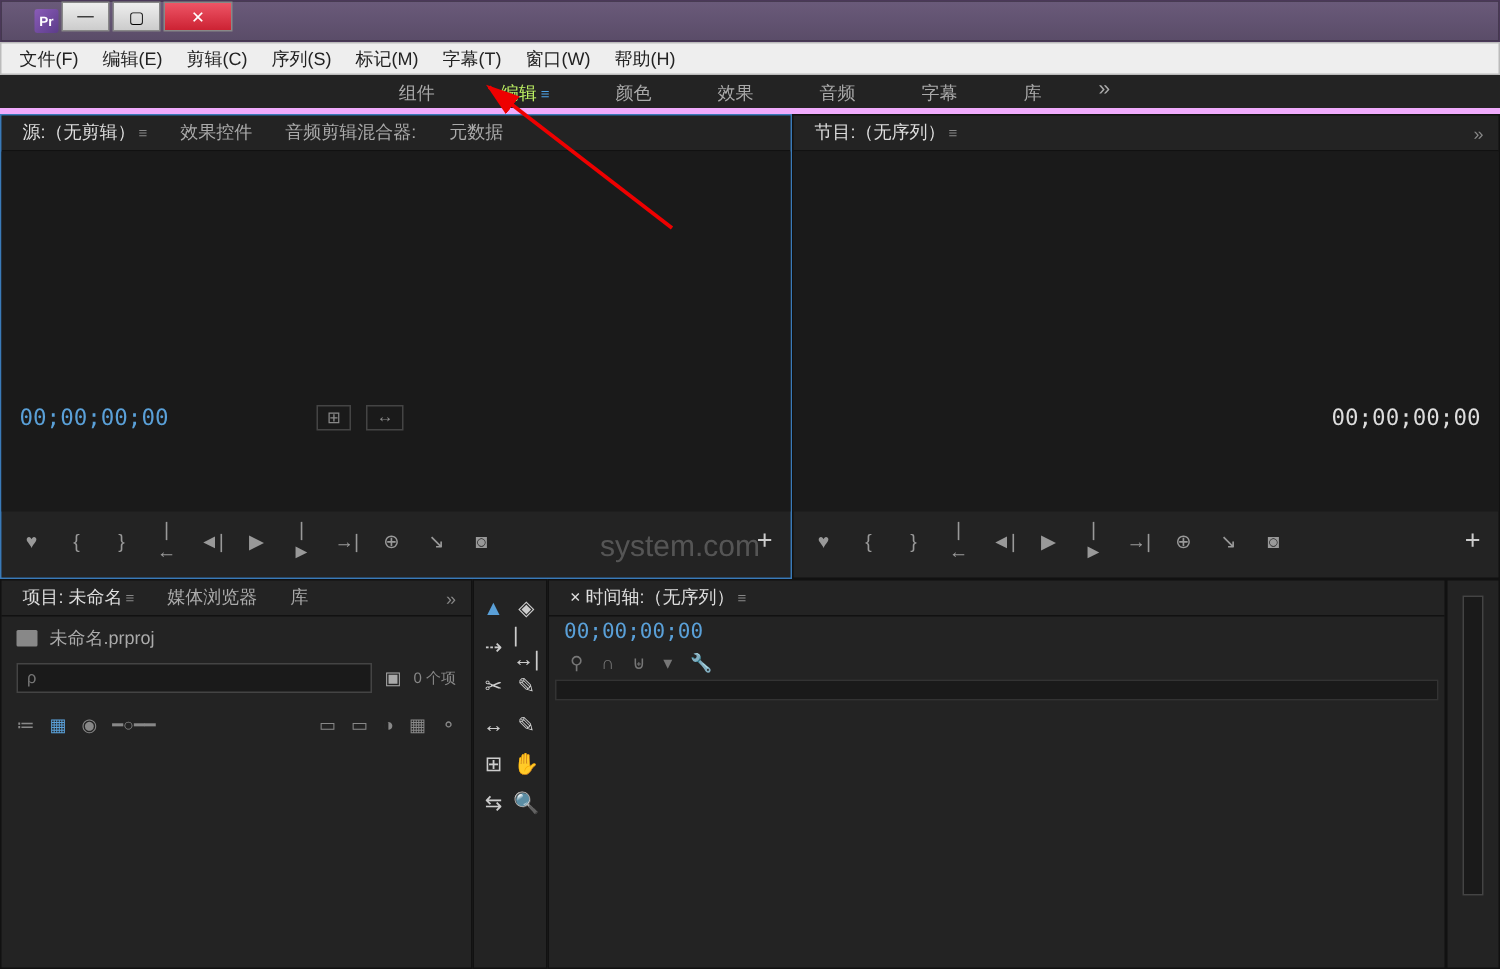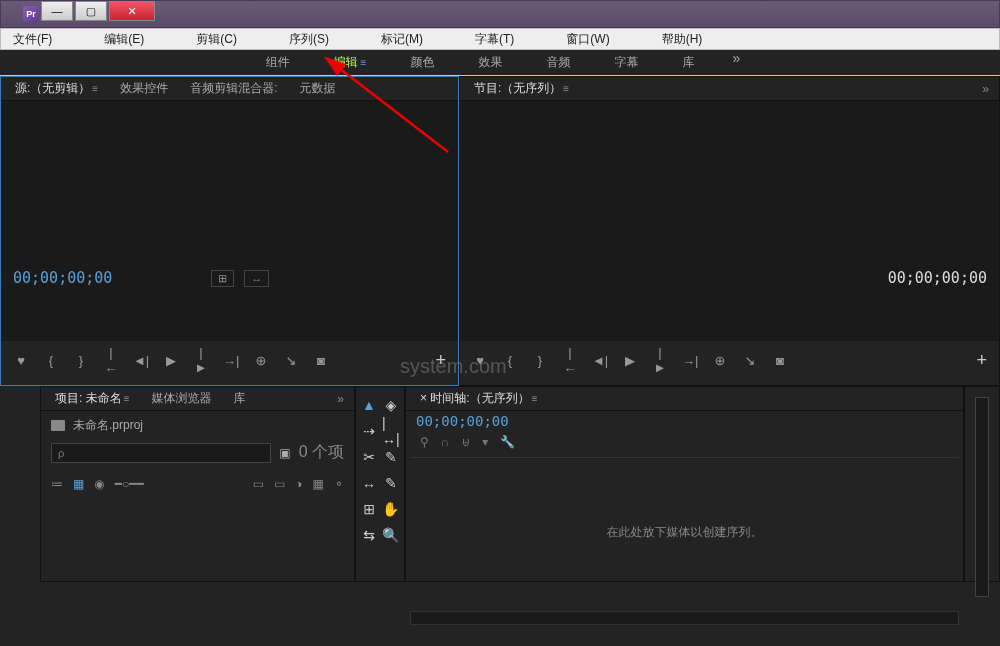--- a/index.html
+++ b/index.html
@@ -7,45 +7,45 @@
     
     
     .titlebar { height: 28px; background: linear-gradient(#6a5a7a, #5a4c68); display: flex; align-items: center; padding-left: 22px; border: 1px solid #4a3858; }
     .app-icon { width: 16px; height: 16px; background: linear-gradient(135deg, #8a5cb8, #5c3c8a); border-radius: 2px; display: flex; align-items: center; justify-content: center; font-size: 9px; color: #fff; font-weight: bold; }
     .title-text { color: #fff; font-size: 12px; margin-left: 6px; flex: 1; }
     .win-btns { display: flex; height: 100%; }
     .win-btn { width: 32px; height: 20px; display: flex; align-items: center; justify-content: center; border: 1px solid #888; margin-left: 2px; background: linear-gradient(#eee, #ccc); font-size: 11px; cursor: pointer; }
     .win-btn.close { background: linear-gradient(#e56, #c23); color: #fff; width: 46px; }
     
     
-    .menubar { height: 22px; background: #eee; display: flex; align-items: center; padding: 0 4px; border: 1px solid #bbb; font-size: 12px; gap: 36px; }
+    .menubar { height: 22px; background: #eee; display: flex; align-items: center; padding: 0 4px; border: 1px solid #bbb; font-size: 12px; }
     .menu-item { padding: 2px 8px; cursor: pointer; color: #222; }
     
     
-    .workspace-bar { height: 26px; background: #232323; display: flex; align-items: flex-start; justify-content: center; gap: 32px; font-size: 12px; color: #aaa; border-bottom: 1px solid #f0abfc; }
+    .workspace-bar { height: 26px; background: #232323; display: flex; align-items: flex-start; justify-content: center; gap: 32px; font-size: 12px; color: #aaa; border-bottom: 4px solid #f0abfc; }
     .ws-tab { cursor: pointer; padding: 4px 6px; }
     .ws-tab.active { color: #bef264; }
     .ws-tab.active::after { content: " ≡"; color: #4ea3e6; font-size: 10px; }
     .ws-more { color: #aaa; cursor: pointer; font-size: 14px; }
     
     
     .main { display: flex; flex-direction: column; height: 570px; }
     .upper { display: flex; height: 310px; }
-    .lower { display: flex; height: 196px; margin-left: 40px; }
+    .lower { display: flex; height: 260px; }
     
     
     .panel { background: #232323; border: 1px solid #111; position: relative; }
     .panel.selected { outline: 1px solid #3a7ab8; outline-offset: -1px; }
     .panel-tabs { height: 24px; display: flex; align-items: center; gap: 14px; padding: 0 10px; font-size: 12px; color: #aaa; border-bottom: 1px solid #111; }
     .panel-tab { cursor: pointer; padding: 2px 4px; }
     .panel-tab.active { color: #ddd; }
     .tab-menu { font-size: 10px; color: #888; margin-left: 2px; }
     .chevron { margin-left: auto; color: #888; font-size: 12px; cursor: pointer; }
     
-    .source-panel { width: 459px; }
+    .source-panel { width: 528px; }
     .program-panel { flex: 1; }
     .project-panel { width: 315px; }
     .tools-panel { width: 50px; }
     .timeline-panel { flex: 1; }
     .audio-panel { width: 36px; }
     
     .monitor-body { height: 240px; background: #1a1a1a; position: relative; }
     .timecode { position: absolute; bottom: 54px; left: 12px; color: #5aa0d8; font-size: 15px; font-family: monospace; }
     .timecode.right { left: auto; right: 12px; color: #ddd; }
     .fit-controls { position: absolute; bottom: 54px; left: 210px; display: flex; gap: 10px; color: #888; font-size: 11px; }
@@ -54,21 +54,21 @@
     .transport { height: 38px; display: flex; align-items: center; justify-content: center; gap: 14px; padding: 0 12px; color: #999; font-size: 13px; }
     .transport .tbtn { cursor: pointer; width: 16px; text-align: center; }
     .transport .plus { margin-left: auto; font-size: 18px; color: #ccc; cursor: pointer; }
     
     
     .project-body { padding: 6px 10px; font-size: 12px; color: #aaa; }
     .proj-row { display: flex; align-items: center; gap: 8px; margin-bottom: 8px; }
     .folder-icon { width: 14px; height: 11px; background: #888; border-radius: 1px; }
     .search-row { display: flex; align-items: center; gap: 8px; margin-bottom: 10px; }
     .search-input { flex: 1; background: #1a1a1a; border: 1px solid #444; color: #aaa; padding: 2px 6px; font-size: 11px; height: 20px; }
-    .item-count { color: #888; font-size: 16px; }
+    .item-count { color: #888; font-size: 10px; }
     .drop-zone { height: 110px; border: 1px solid #333; display: flex; align-items: center; justify-content: center; color: #888; font-size: 12px; margin-bottom: 8px; }
     .proj-footer { display: flex; align-items: center; gap: 10px; color: #888; font-size: 12px; padding: 4px 0; }
     .proj-footer .vbtn { cursor: pointer; }
     .proj-footer .vbtn.active { color: #5aa0d8; }
     .proj-footer .right { margin-left: auto; display: flex; gap: 10px; }
     
     
     .tools-body { display: grid; grid-template-columns: 1fr 1fr; gap: 6px; padding: 8px 6px; color: #ccc; font-size: 14px; }
     .tool { display: flex; align-items: center; justify-content: center; height: 20px; cursor: pointer; }
     .tool.active { color: #5aa0d8; }
@@ -240,21 +240,20 @@
         <span class="panel-tab active"><span>× 时间轴:（无序列）</span><span class="tab-menu">≡</span></span>
       </div>
       <div class="timeline-tc">00;00;00;00</div>
       <div class="timeline-tools">
         <span>⚲</span>
         <span>∩</span>
         <span>⊎</span>
         <span>▾</span>
         <span>🔧</span>
       </div>
-      <div class="timeline-body">在此处放下媒体以创建序列。</div>
       <div class="timeline-footer"></div>
     </div>
 
     <div class="panel audio-panel">
       <div class="audio-body">
         <div class="meter"></div>
       </div>
     </div>
   </div>
 </div>

